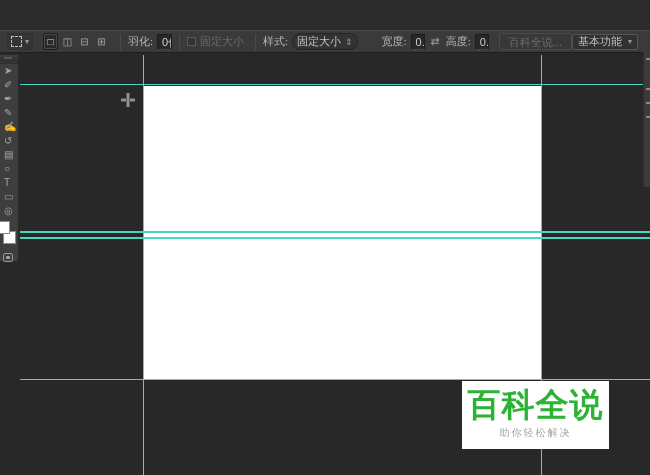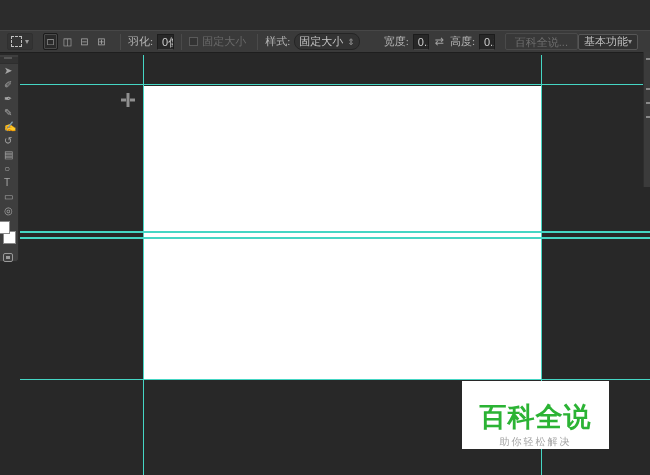--- a/index.html
+++ b/index.html
@@ -58,21 +58,21 @@
     height: 17px; padding: 0 4px; color: #c5c5c5; margin-right: 24px;
   }
   .updown { font-size: 9px; color: #999; }
   .swap-icon { color: #a0a0a0; font-size: 11px; margin: 0 6px; }
   .refine-edge-btn {
     margin-left: 10px; padding: 1px 9px; height: 17px; line-height: 14px;
     border: 1px solid #4a4a4a; border-radius: 2px; color: #6e6e6e; background: #383838;
   }
   .ob-spacer { flex: 1; }
   .workspace-dropdown {
-    display: flex; align-items: center; 
+    display: flex; align-items: center; gap: 6px;
     border: 1px solid #565656; background: #313131; border-radius: 2px;
     height: 16px; padding: 0 5px; margin-right: 12px; color: #bdbdbd;
   }
   
   .pasteboard { position: absolute; left: 0; top: 53px; width: 650px; height: 422px; background: #282828; }
   .canvas-white { position: absolute; left: 143px; top: 86px; width: 398px; height: 294px; background: #ffffff; z-index: 2; }
   .guide { position: absolute; z-index: 3; }
   .guide-v1 { left: 143px; top: 55px; width: 1px; height: 420px; }
   .guide-v2 { left: 541px; top: 55px; width: 1px; height: 420px; }
   .guide-h1 { left: 20px; top: 84px; width: 623px; height: 1px; }
@@ -105,21 +105,21 @@
   .right-strip {
     position: absolute; left: 643px; top: 52px; width: 7px; height: 135px;
     background: #3b3b3b; border-left: 1px solid #2e2e2e; z-index: 6;
   }
   .strip-mark { position: absolute; left: 2px; width: 4px; height: 2px; background: #8a8a8a; }
   
   .watermark {
     position: absolute; left: 462px; top: 381px; width: 147px; height: 68px;
     background: #ffffff; z-index: 10; text-align: center;
   }
-  .watermark-title { font-size: 27px; font-weight: bold; line-height: 1.15; margin-top: 21px; letter-spacing: 1px; }
+  .watermark-title { font-size: 33px; font-weight: bold; line-height: 1.15; margin-top: 5px; letter-spacing: 1px; }
   .watermark-subtitle { font-size: 10px; color: #a3a3a3; letter-spacing: 2px; margin-top: 2px; }
 </style>
 </head>
 <body>
 
 <div class="top-strip"></div>
 
 <div class="options-bar">
   <div class="tool-preset">
     <span class="marquee-glyph"></span>

